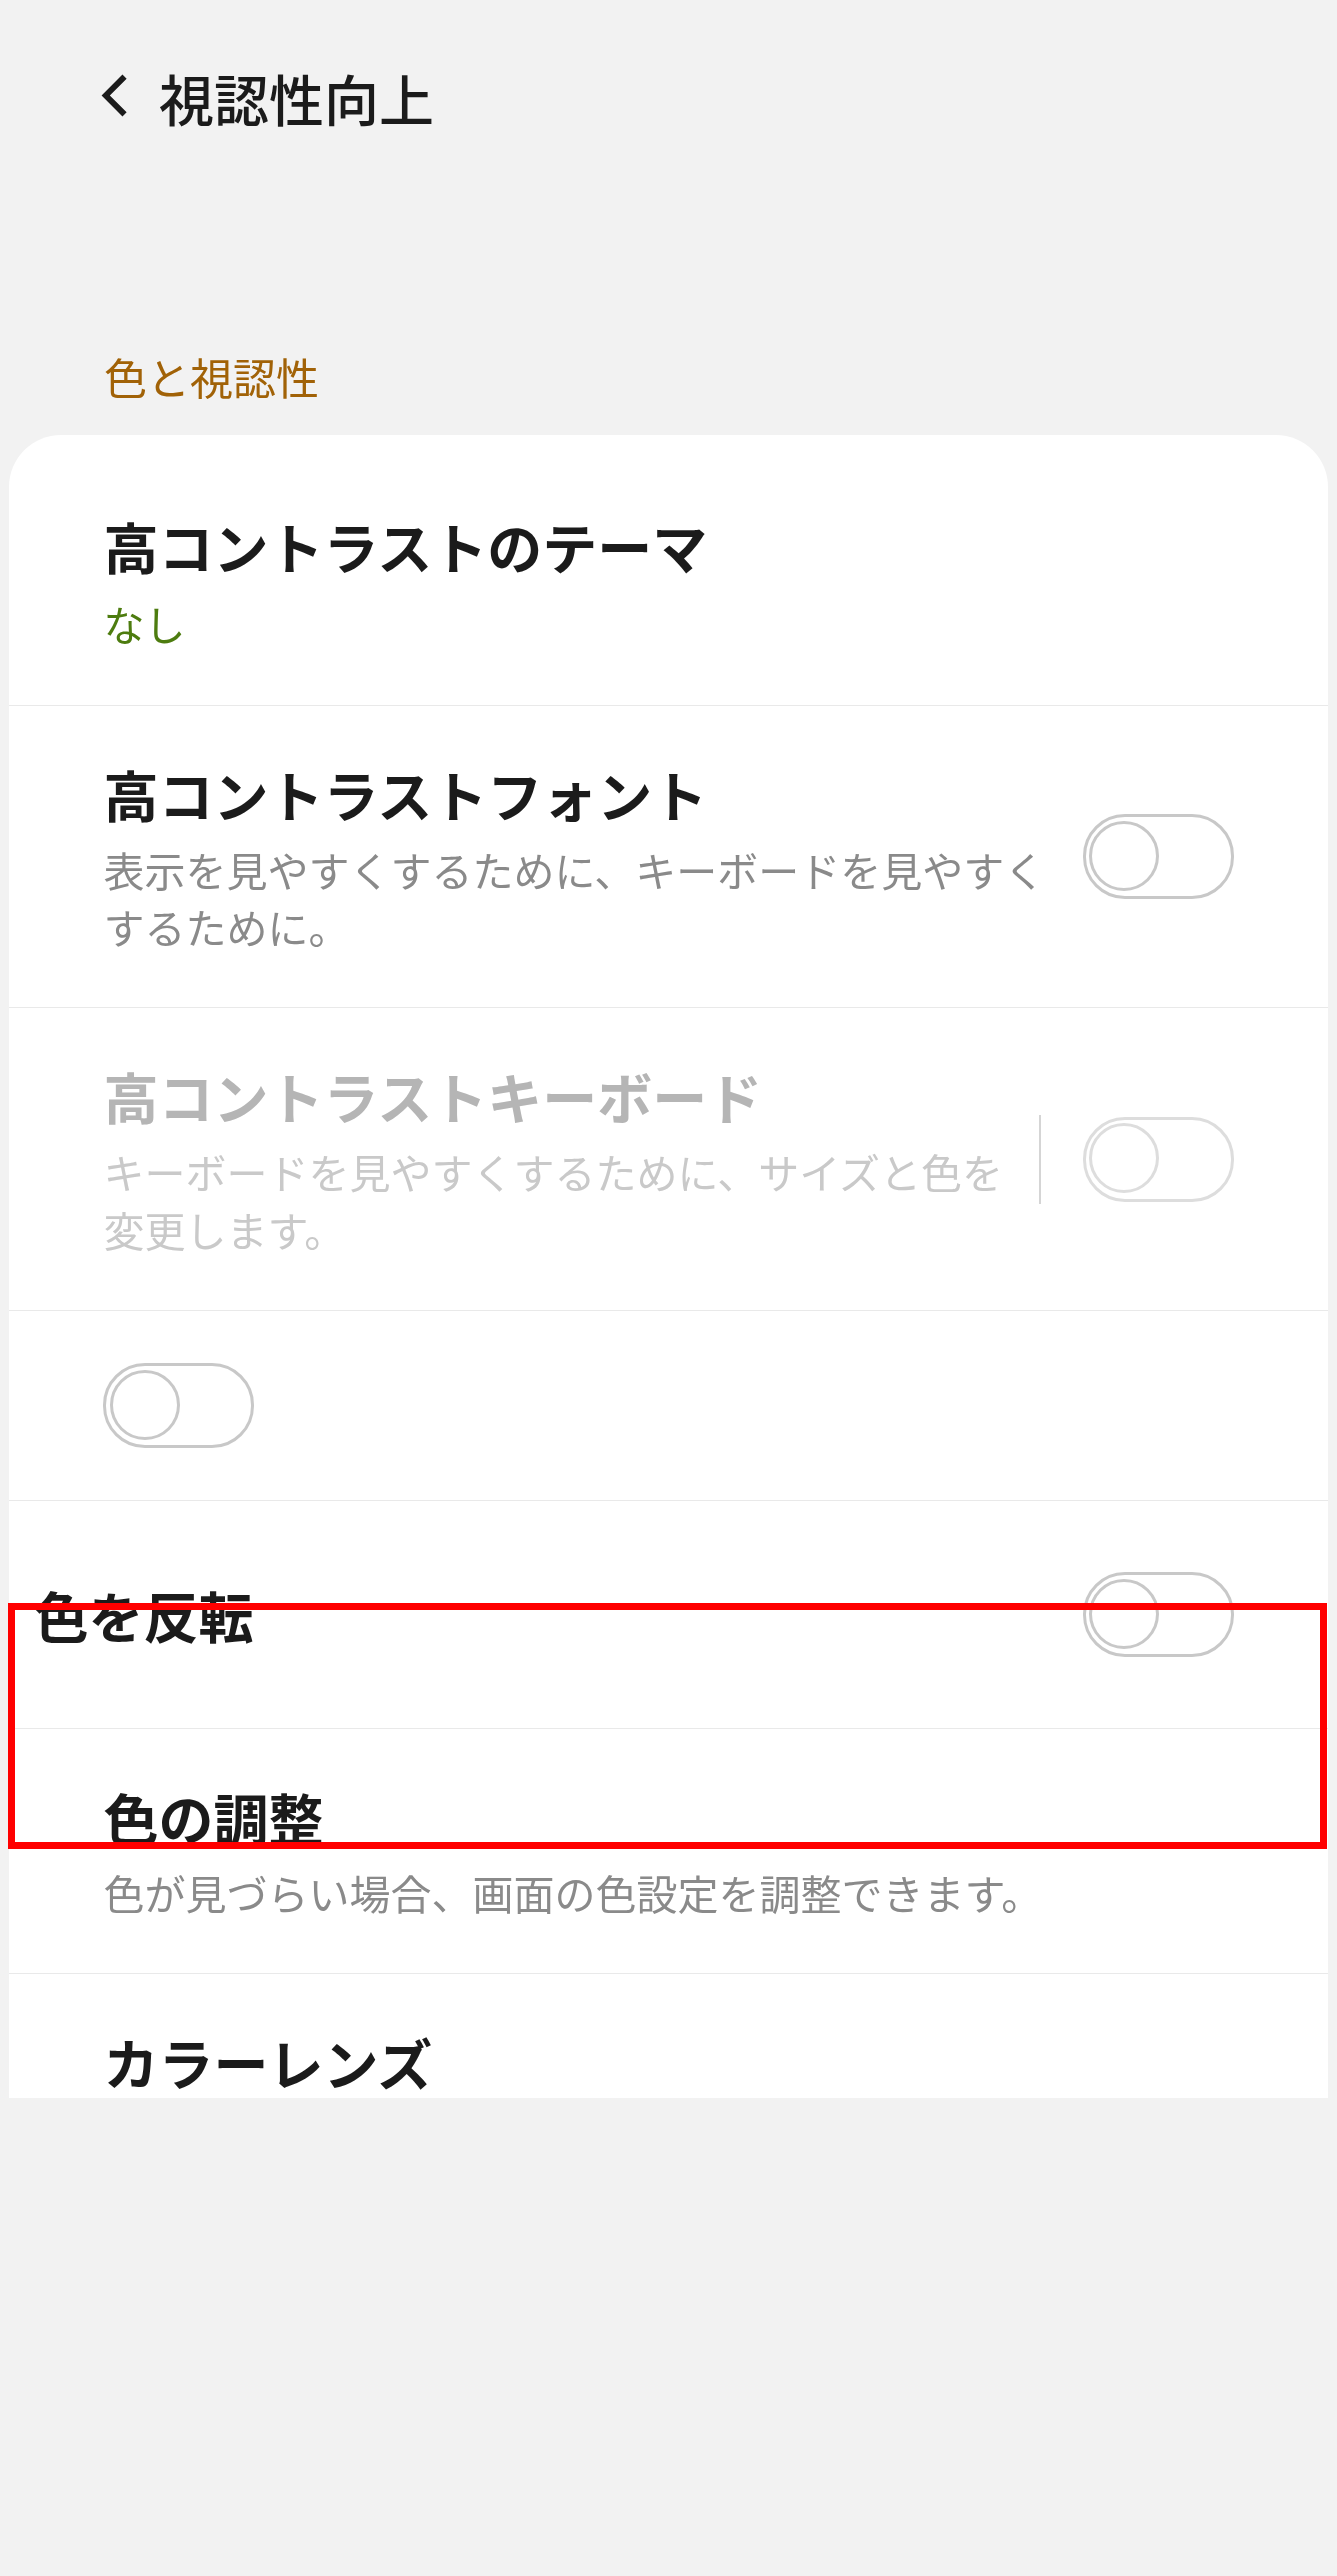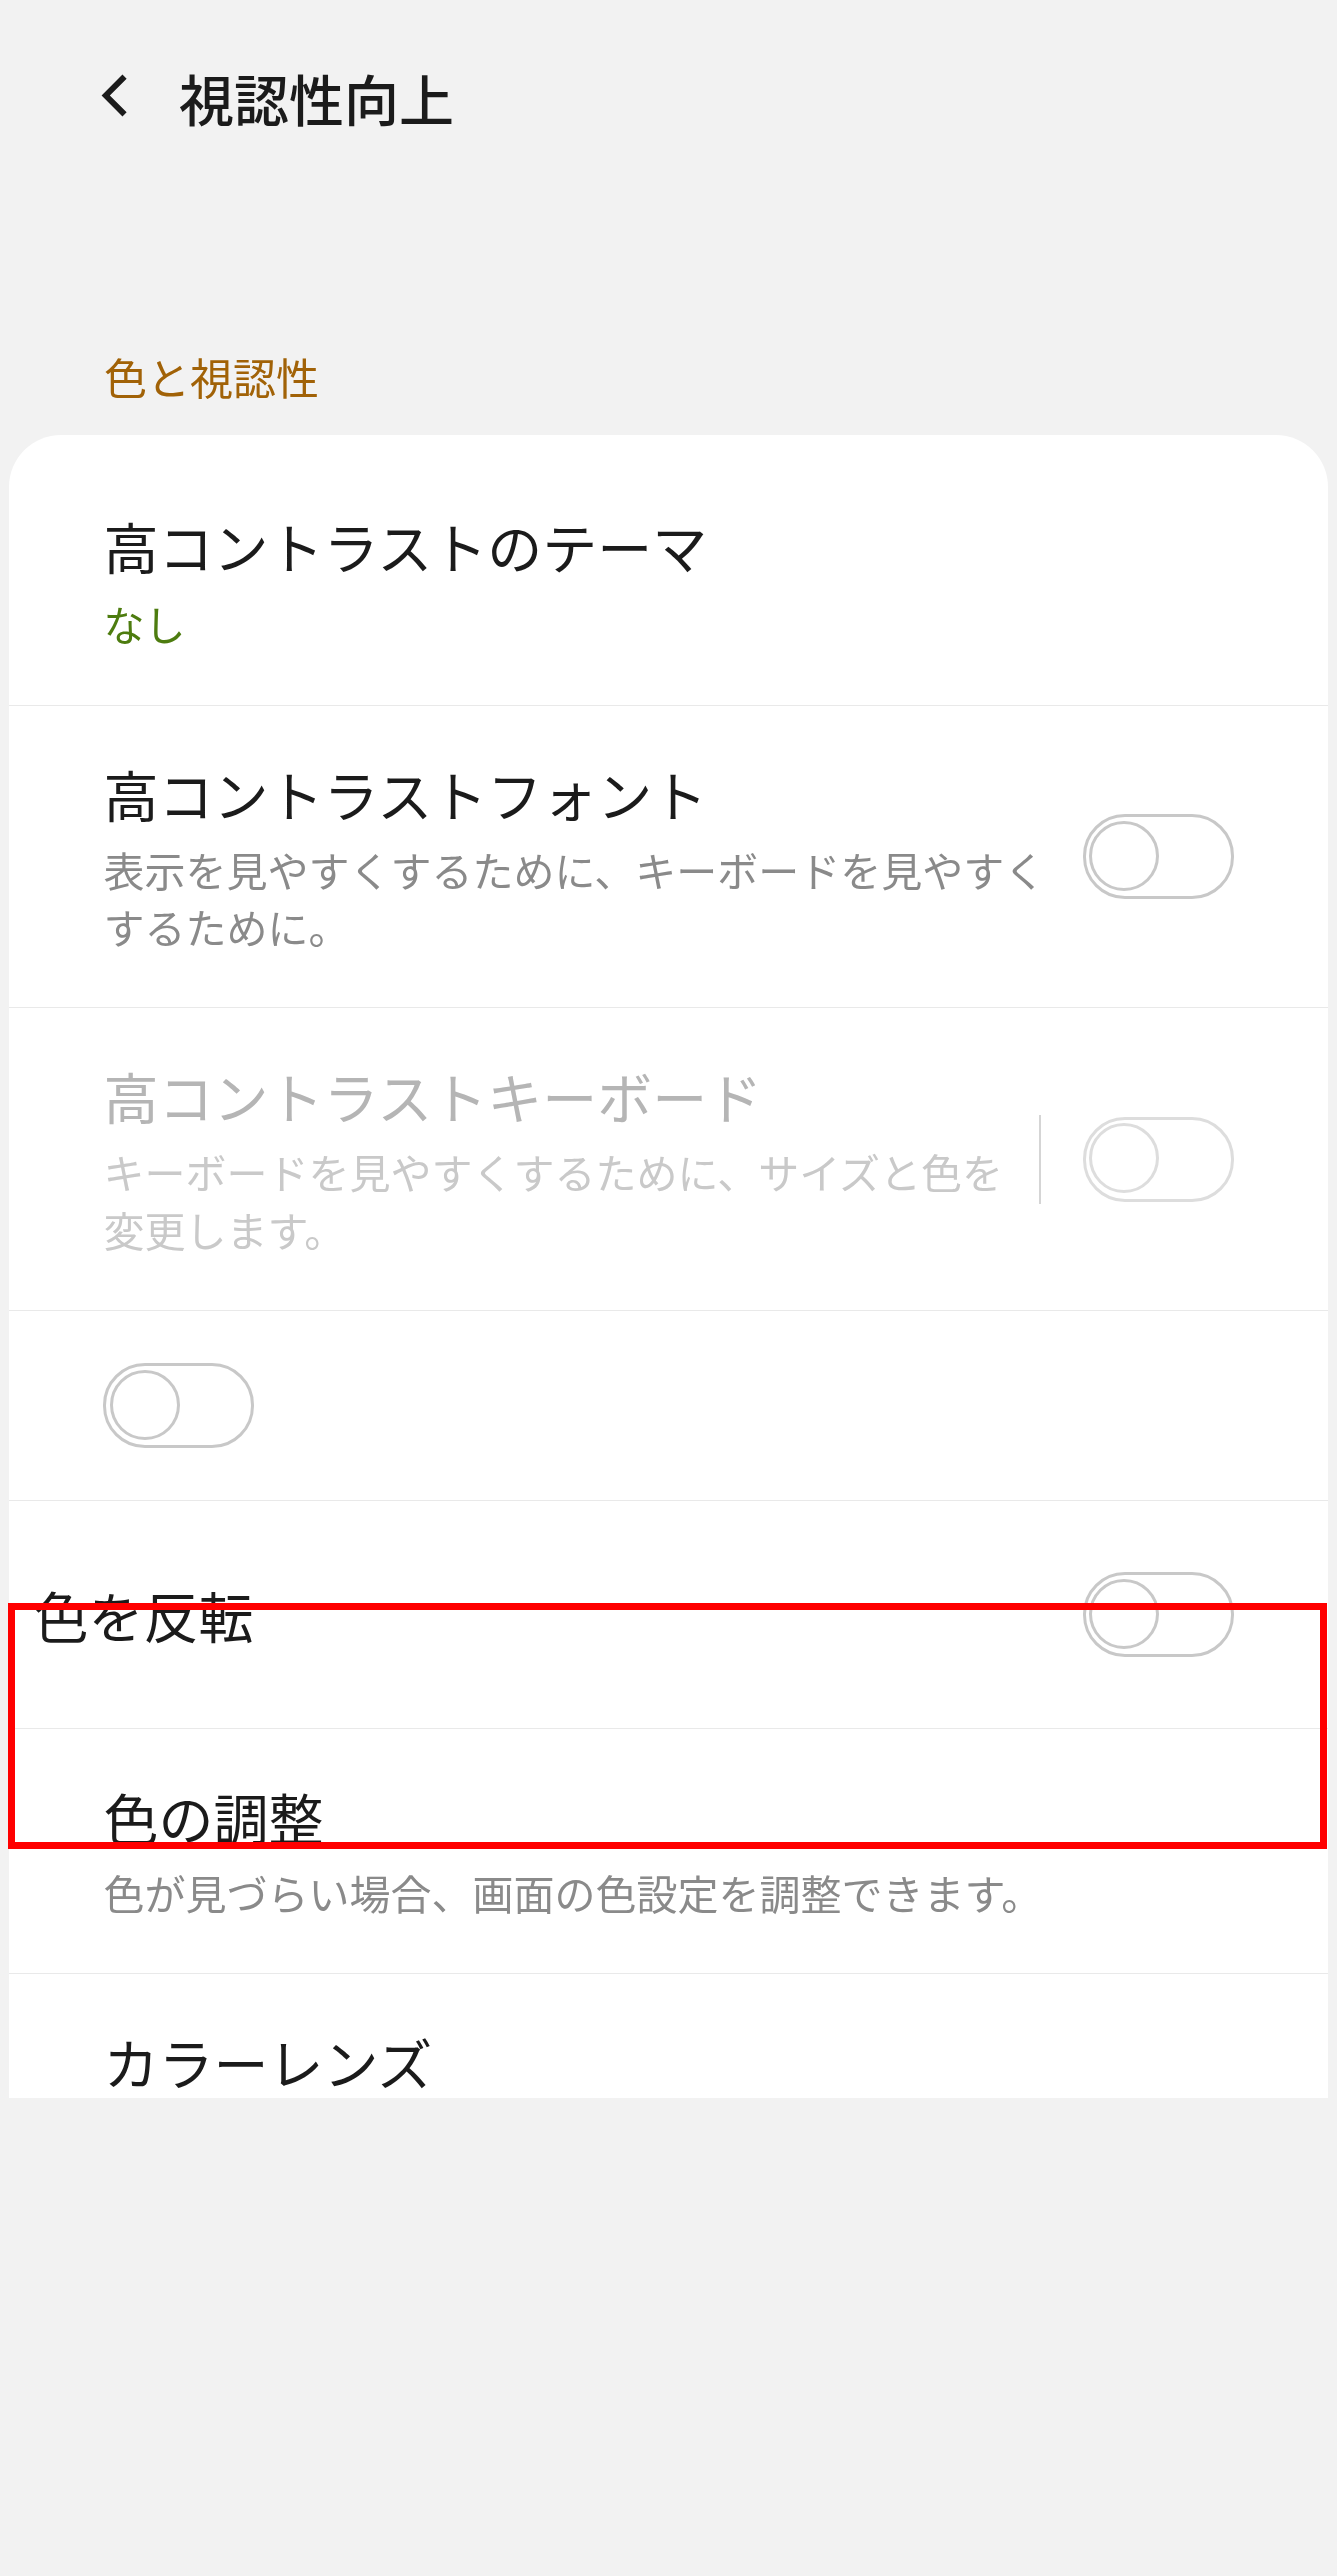--- a/index.html
+++ b/index.html
@@ -8,21 +8,21 @@
       height: 2576px;
       background: #f2f2f2;
       font-family: -apple-system, "Hiragino Sans", "Noto Sans CJK JP", sans-serif;
       color: #1b1b1b;
       overflow: hidden;
     }
     .header {
       display: flex;
       align-items: center;
       padding: 57px 57px 57px 94px;
-      gap: 38px;
+      gap: 18px;
     }
     .back-arrow svg {
       width: 47px;
       height: 47px;
       stroke: #1b1b1b;
       stroke-width: 5;
       fill: none;
     }
     .page-title {
       font-size: 55px;
@@ -55,21 +55,21 @@
     }
     .item-text {
       flex: 1;
       min-width: 0;
       padding-right: 28px;
     }
     .item-title {
       font-size: 55px;
       color: #1b1b1b;
       line-height: 1.3;
-      font-weight: 400;
+      font-weight: 700;
     }
     .item-title.disabled {
       color: #b5b5b5;
     }
     .item-sub {
       font-size: 41px;
       color: #8a8a8a;
       line-height: 1.4;
       margin-top: 11.3px;
     }

